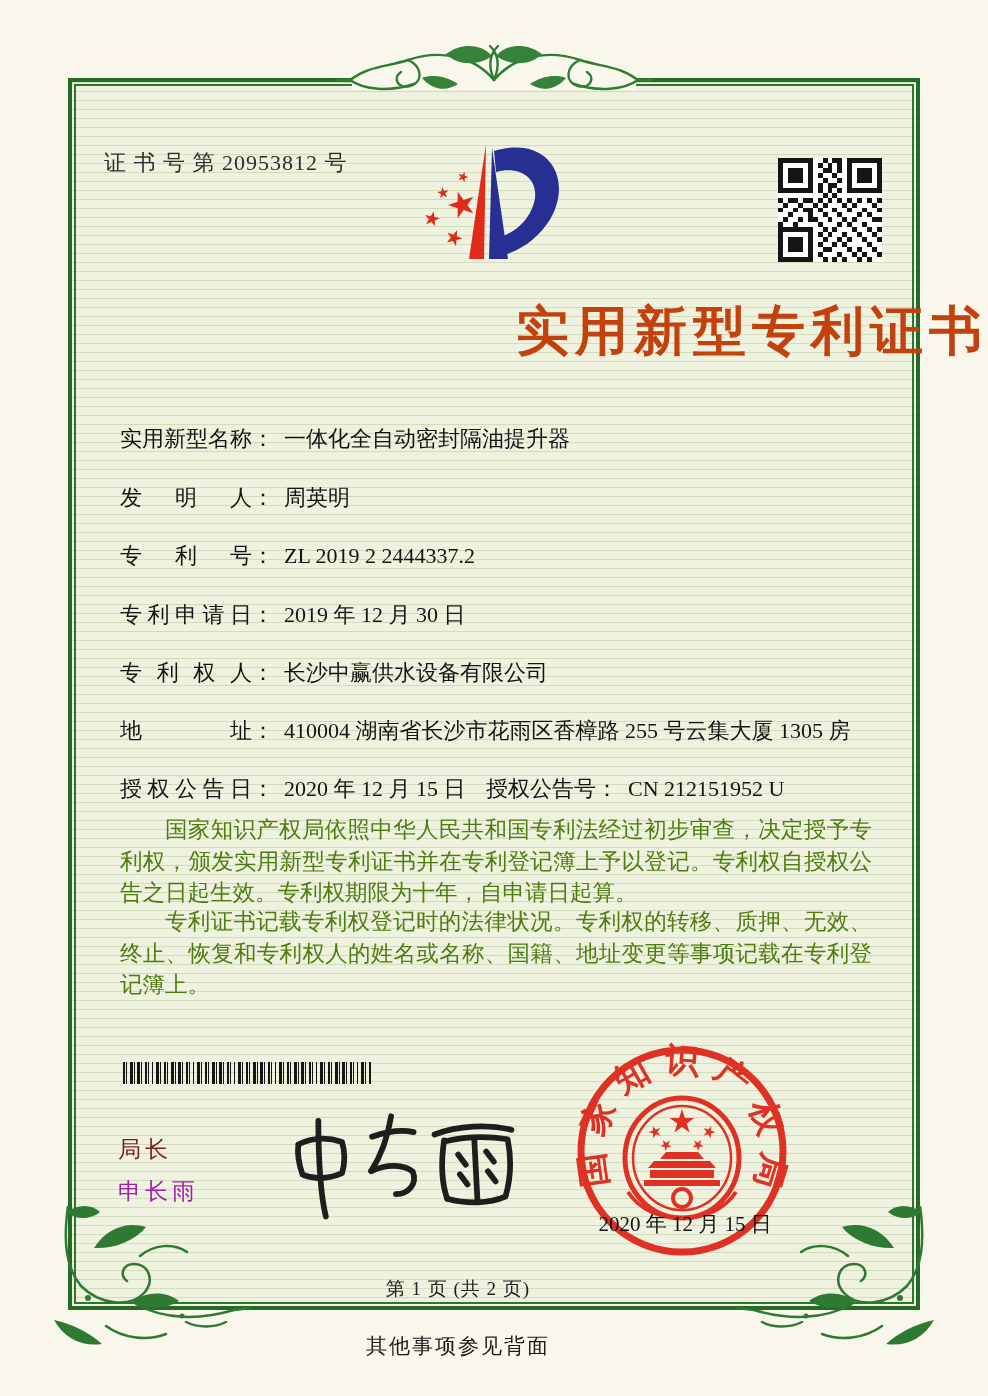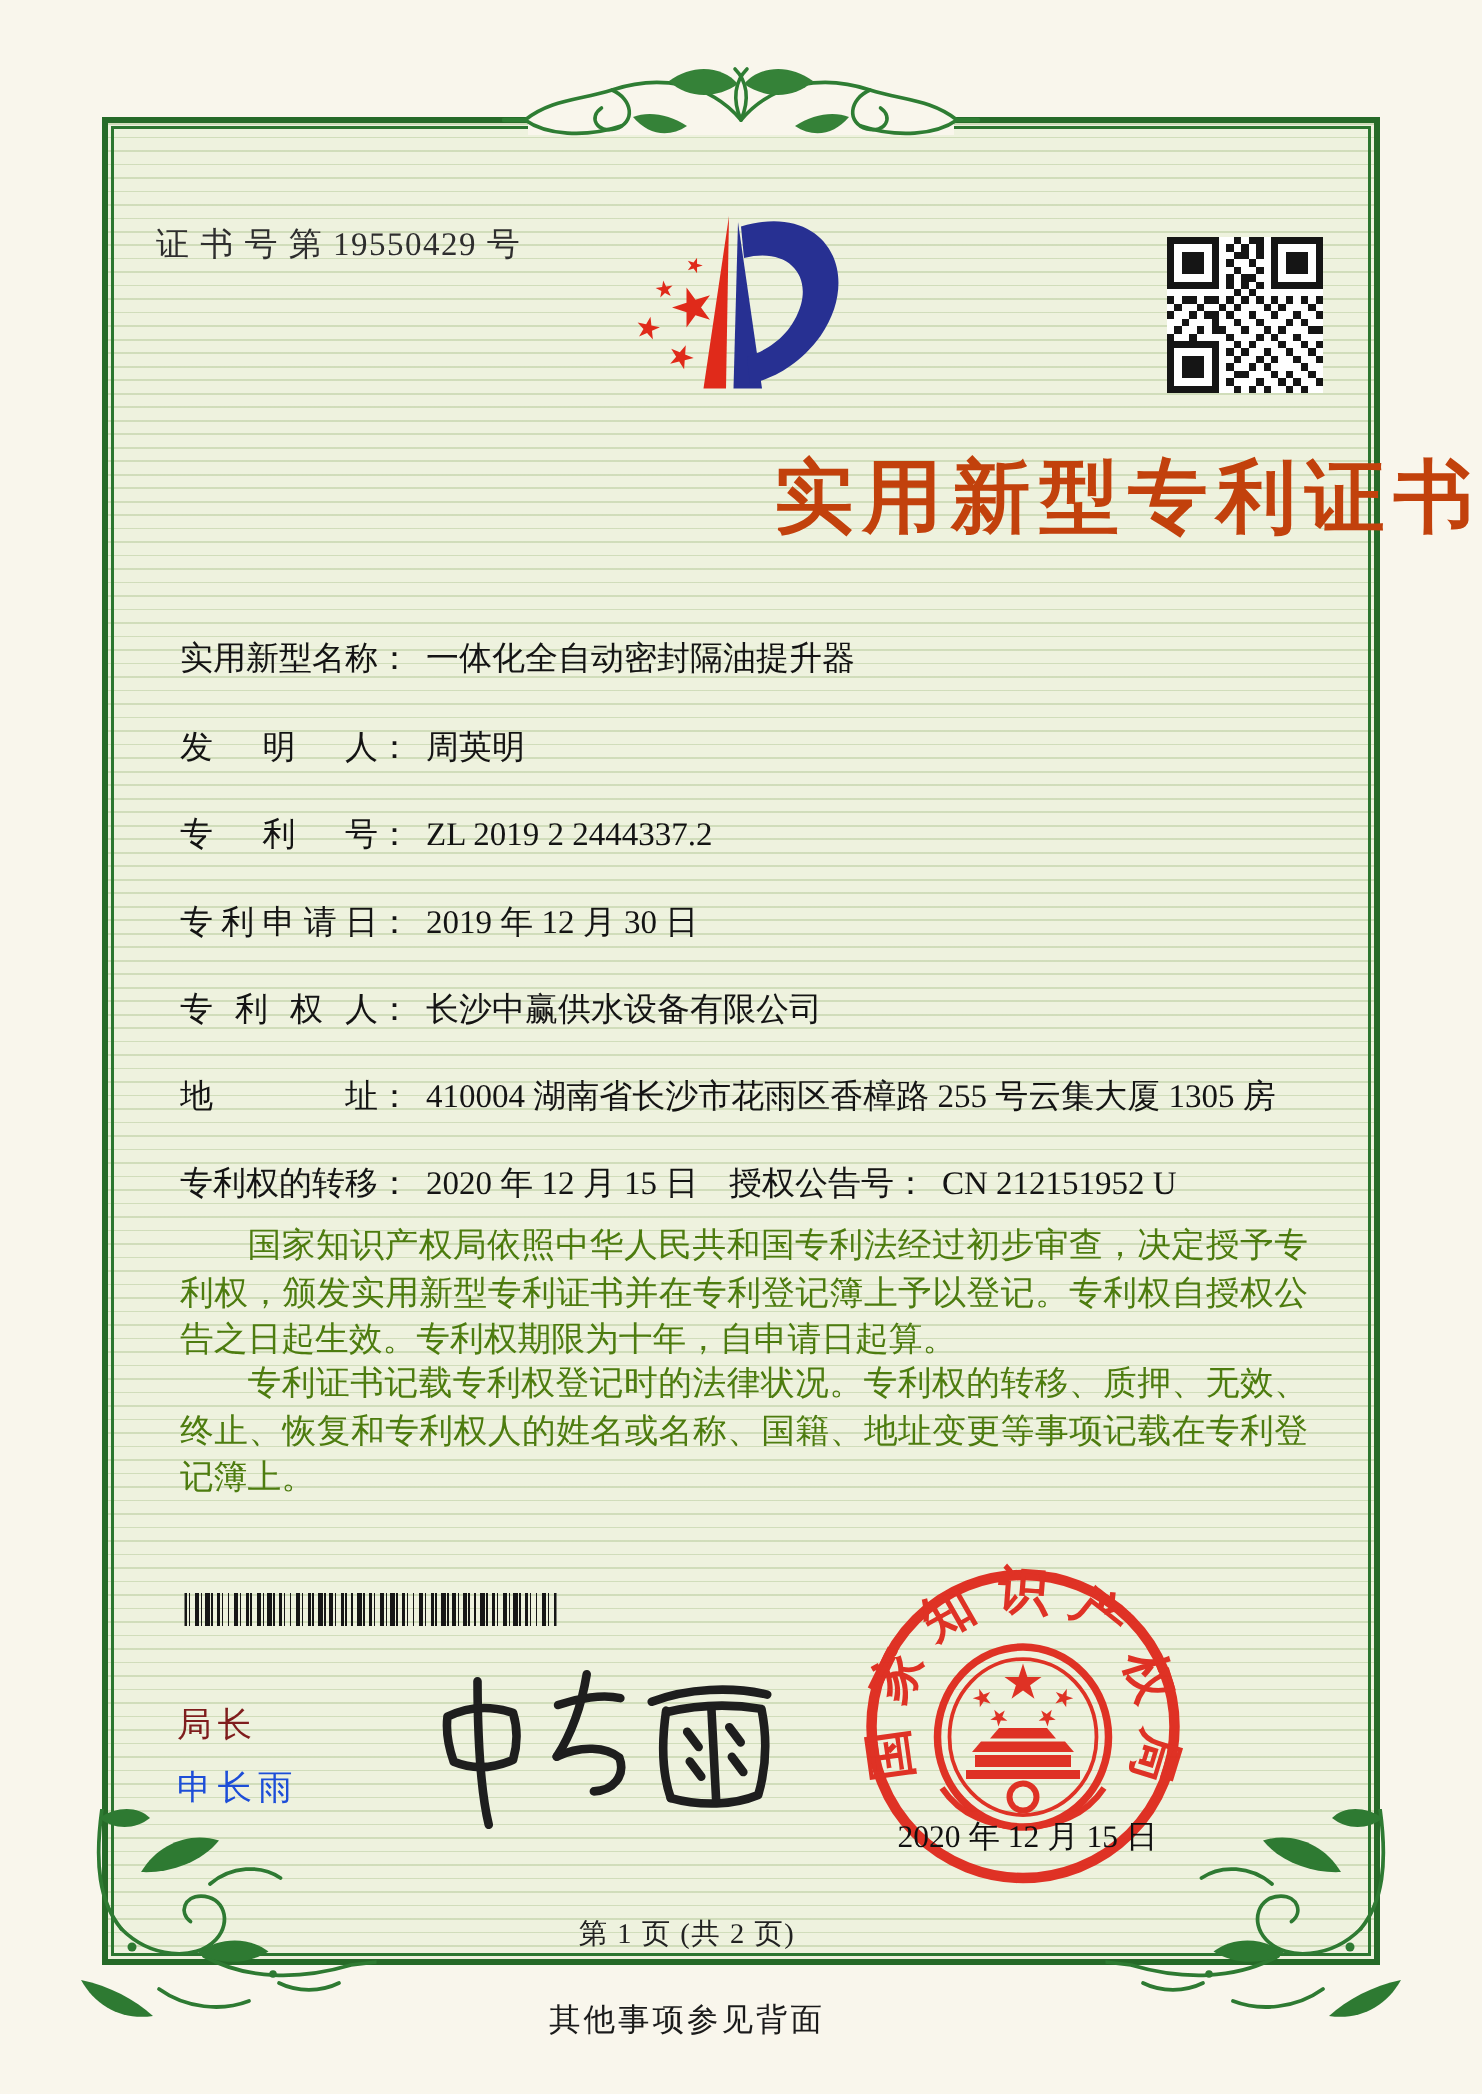--- a/index.html
+++ b/index.html
@@ -45,21 +45,21 @@
       #161616 11px 12px, rgba(0,0,0,0) 12px 14px,
       #161616 14px 17px, rgba(0,0,0,0) 17px 18px,
       #161616 18px 19px, rgba(0,0,0,0) 19px 22px,
       #161616 22px 24px, rgba(0,0,0,0) 24px 25px,
       #161616 25px 26px, rgba(0,0,0,0) 26px 29px,
       #161616 29px 30px, rgba(0,0,0,0) 30px 33px,
       #161616 33px 36px, rgba(0,0,0,0) 36px 37px,
       #161616 37px 38px, rgba(0,0,0,0) 38px 41px);
   }
   .signer-role{left:118px;top:1134px;font-size:23px;letter-spacing:4px;color:#7f1d1d;}
-  .signer-name{left:118px;top:1176px;font-size:23px;letter-spacing:4px;color:#1d4ed8;}
+  .signer-name{left:118px;top:1176px;font-size:23px;letter-spacing:4px;color:#a21caf;}
   .signature{left:272px;top:1106px;width:250px;height:118px;}
   .seal{left:570px;top:1042px;width:224px;height:218px;}
   .seal-date{left:575px;top:1210px;width:220px;text-align:center;font-size:21px;color:#101010;}
   .pagination{left:0;right:0;top:1276px;text-align:center;font-size:19px;color:#222;
               transform:translateX(-36px);letter-spacing:1px;}
   .back-note{left:0;right:0;top:1332px;text-align:center;font-size:21px;color:#1a1a1a;
              letter-spacing:2px;transform:translateX(-36px);}
   .orn-top{left:334px;top:40px;width:320px;height:80px;}
   .orn-bl{left:36px;top:1206px;width:215px;height:165px;}
   .orn-br{left:737px;top:1206px;width:215px;height:165px;}
@@ -93,21 +93,21 @@
       <circle cx="52" cy="92" r="3" fill="#2e7a32" stroke="none"></circle>
       <circle cx="146" cy="110" r="2.5" fill="#2e7a32" stroke="none"></circle>
     </g>
   </defs>
 </svg>
 
 <div class="page">
 
   <div class="frame"></div>
 
-  <div class="abs cert-no">证 书 号 第 19550429 号</div>
+  <div class="abs cert-no">证 书 号 第 20953812 号</div>
 
   <svg class="abs logo" viewBox="0 0 200 160">
     <use href="#star" fill="#e02a1a" transform="translate(62 75) rotate(-18) scale(14)"></use>
     <use href="#star" fill="#e02a1a" transform="translate(32 89) rotate(12) scale(8)"></use>
     <use href="#star" fill="#e02a1a" transform="translate(43 63) rotate(-8) scale(6)"></use>
     <use href="#star" fill="#e02a1a" transform="translate(63 47) rotate(18) scale(5.5)"></use>
     <use href="#star" fill="#e02a1a" transform="translate(54 108) rotate(22) scale(8.5)"></use>
     <path fill="#e02a1a" d="M86 14 L69 129 L84 129 Z"></path>
     <path fill="#273092" d="M92 18 L89 129 L108 129 Z"></path>
     <path fill="#273092" d="M94 21 C150 4 176 52 147 94 C131 116 112 123 100 126 L98 108 C113 103 128 93 134 73 C140 51 123 35 96 42 Z"></path>
@@ -136,21 +136,21 @@
   <div class="abs frow r4">
     <span class="flabel">专利申请日</span><span class="fcolon">：</span><span class="fvalue">2019 年 12 月 30 日</span>
   </div>
   <div class="abs frow r5">
     <span class="flabel">专利权人</span><span class="fcolon">：</span><span class="fvalue">长沙中赢供水设备有限公司</span>
   </div>
   <div class="abs frow r6">
     <span class="flabel">地址</span><span class="fcolon">：</span><span class="fvalue">410004 湖南省长沙市花雨区香樟路 255 号云集大厦 1305 房</span>
   </div>
   <div class="abs frow r7">
-    <span class="flabel">专利权的转移</span><span class="fcolon">：</span><span class="fvalue">2020 年 12 月 15 日</span>
+    <span class="flabel">授权公告日</span><span class="fcolon">：</span><span class="fvalue">2020 年 12 月 15 日</span>
     <span class="pair2">
       <span>授权公告号</span><span>：</span><span class="fvalue">CN 212151952 U</span>
     </span>
   </div>
 
   <div class="abs para p1">国家知识产权局依照中华人民共和国专利法经过初步审查，决定授予专利权，颁发实用新型专利证书并在专利登记簿上予以登记。专利权自授权公告之日起生效。专利权期限为十年，自申请日起算。</div>
   <div class="abs para p2">专利证书记载专利权登记时的法律状况。专利权的转移、质押、无效、终止、恢复和专利权人的姓名或名称、国籍、地址变更等事项记载在专利登记簿上。</div>
 
   <div class="abs barcode"></div>
 

